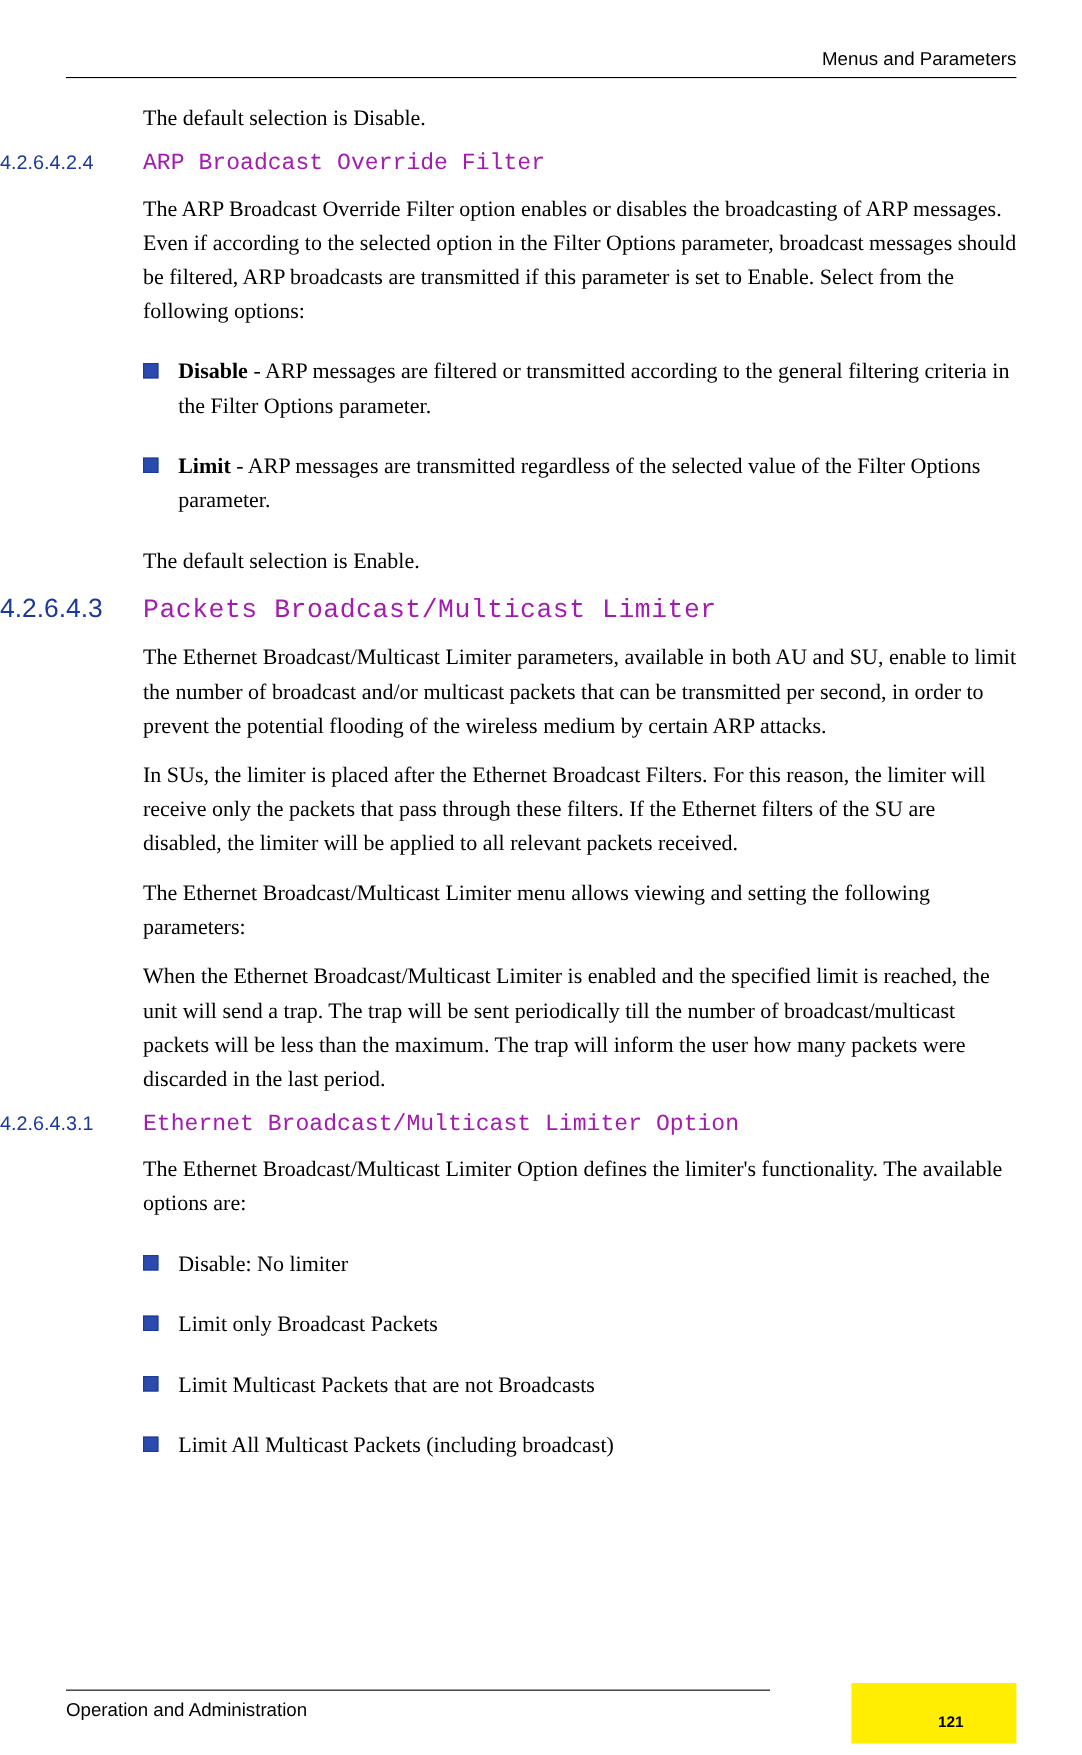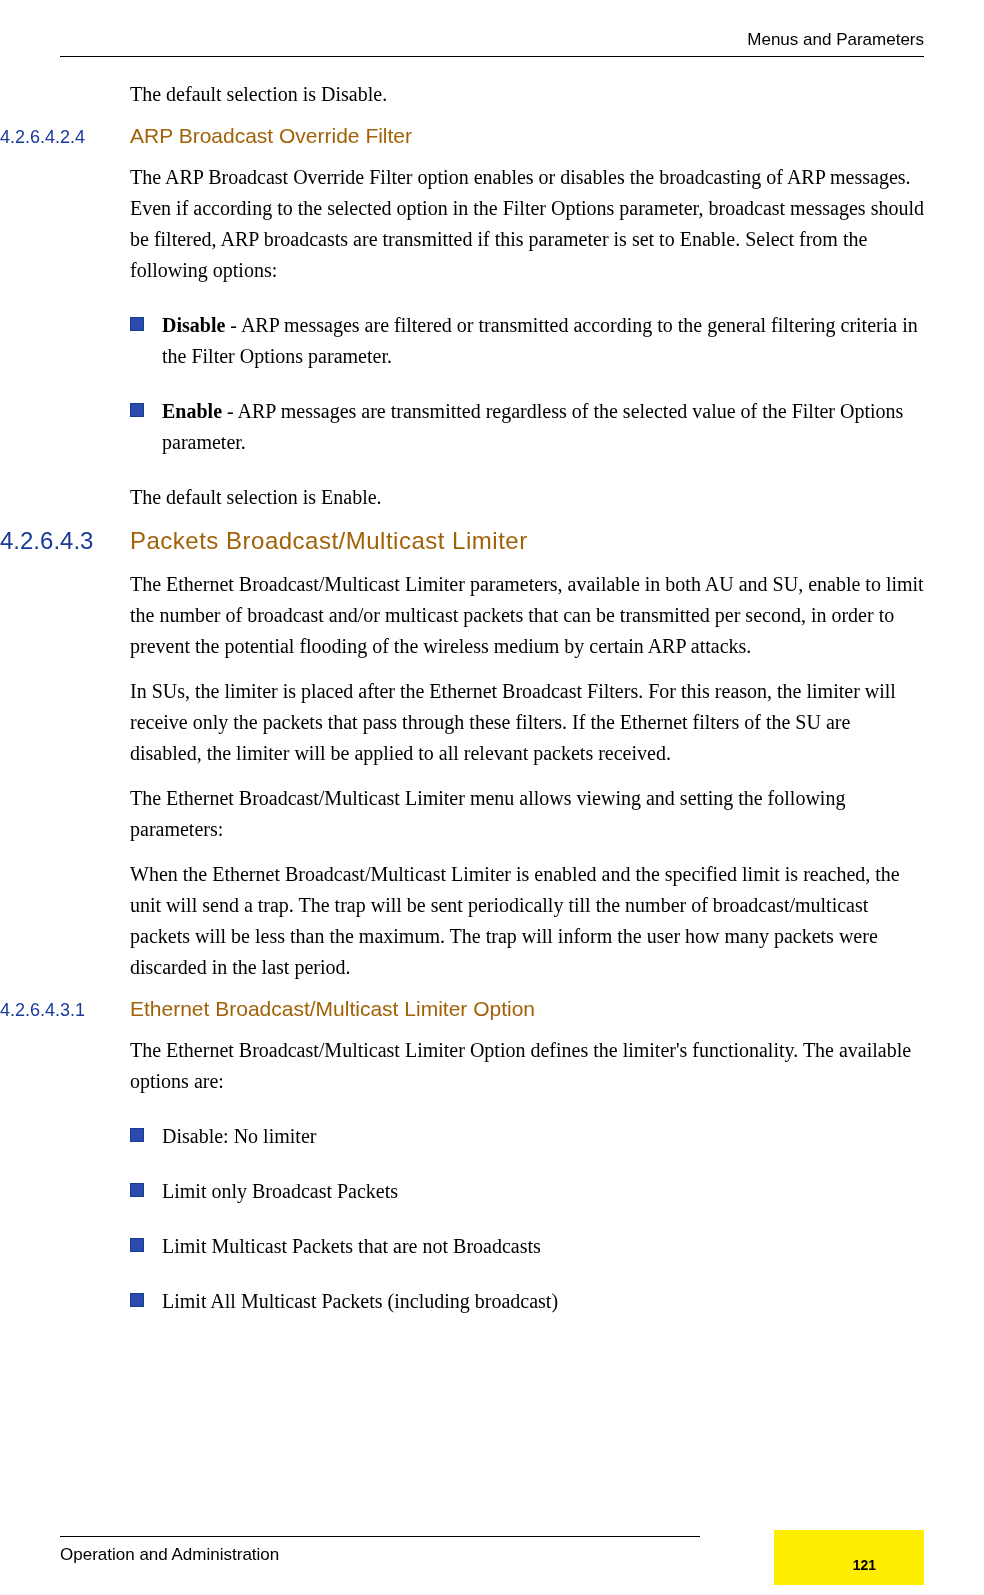--- a/index.html
+++ b/index.html
@@ -5,21 +5,21 @@
   * { box-sizing: border-box; margin: 0; padding: 0; }
   body {
     width: 984px;
     height: 1595px;
     background: #fff;
     font-family: Georgia, 'Times New Roman', serif;
     position: relative;
     color: #000;
   }
   .page {
-    padding: 30px 60px 0 60px;
+    padding: 44px 60px 0 60px;
   }
   .header-right {
     text-align: right;
     font-family: Arial, Helvetica, sans-serif;
     font-size: 17px;
     color: #000;
     padding-bottom: 6px;
   }
   .header-rule {
     border: none;
@@ -46,23 +46,23 @@
     width: 130px;
     flex-shrink: 0;
     font-family: Arial, Helvetica, sans-serif;
     font-size: 18px;
     color: #1a3a9a;
   }
   .section-num.lvl3 {
     font-size: 24px;
   }
   .section-title {
-    font-family: Liberation Sans, sans-serif;
+    font-family: Liberation Mono, monospace;
     font-size: 21px;
-    color: #a16207;
+    color: #a21caf;
   }
   .section-title.lvl3 {
     font-size: 24px;
     letter-spacing: 0.5px;
   }
   .bullet-item {
     display: flex;
     margin: 24px 0 24px 0;
     font-size: 20px;
     line-height: 1.55;
@@ -127,21 +127,21 @@
 
     <p class="body-text">The ARP Broadcast Override Filter option enables or disables the broadcasting of ARP messages. Even if according to the selected option in the Filter Options parameter, broadcast messages should be filtered, ARP broadcasts are transmitted if this parameter is set to Enable. Select from the following options:</p>
 
     <div class="bullet-item">
       <div class="bullet-marker"></div>
       <div class="bullet-text"><span class="bold">Disable</span><span> - ARP messages are filtered or transmitted according to the general filtering criteria in the Filter Options parameter.</span></div>
     </div>
 
     <div class="bullet-item">
       <div class="bullet-marker"></div>
-      <div class="bullet-text"><span class="bold">Enable</span><span> - ARP messages are transmitted regardless of the selected value of the Filter Options parameter.</span></div>
+      <div class="bullet-text"><span class="bold">Limit</span><span> - ARP messages are transmitted regardless of the selected value of the Filter Options parameter.</span></div>
     </div>
 
     <p class="body-text">The default selection is Enable.</p>
 
     <div class="section-row">
       <div class="section-num lvl3">4.2.6.4.3</div>
       <div class="section-title lvl3">Packets Broadcast/Multicast Limiter</div>
     </div>
 
     <p class="body-text">The Ethernet Broadcast/Multicast Limiter parameters, available in both AU and SU, enable to limit the number of broadcast and/or multicast packets that can be transmitted per second, in order to prevent the potential flooding of the wireless medium by certain ARP attacks.</p>

